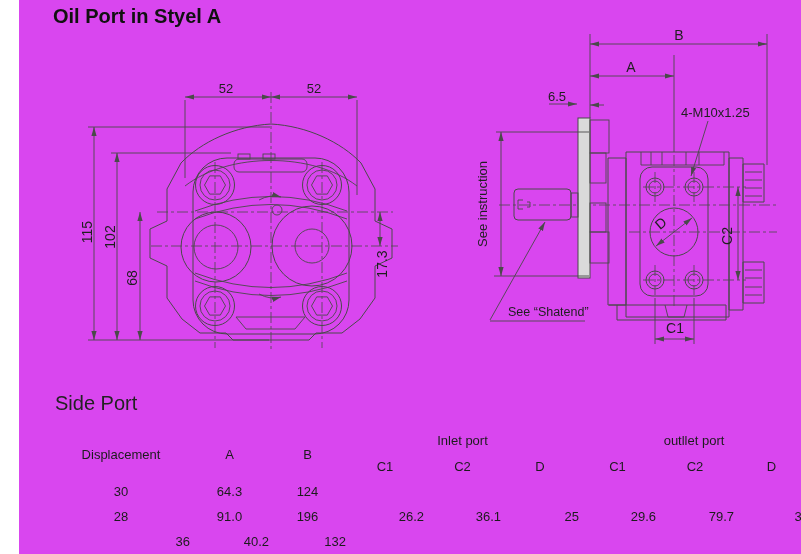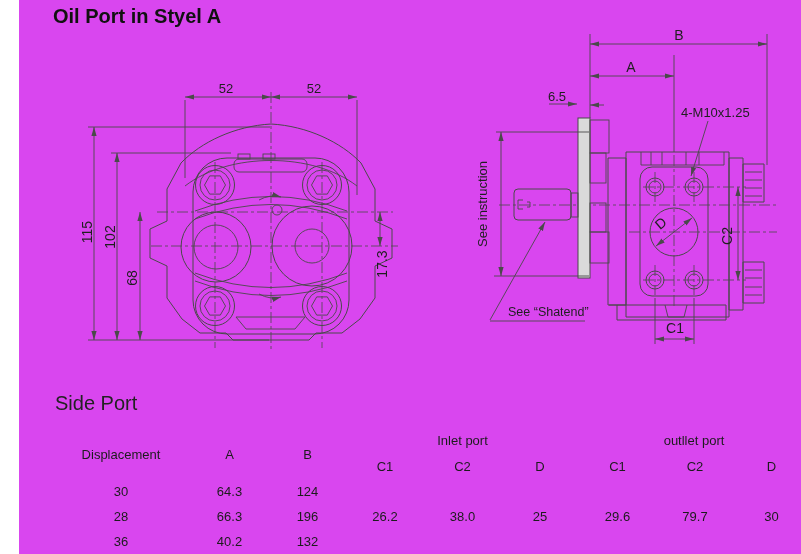--- a/index.html
+++ b/index.html
@@ -15,21 +15,21 @@
   .dim{fill:none;stroke:#4a4a4a;stroke-width:0.9;marker-start:url(#ar);marker-end:url(#ar);}
   .dime{fill:none;stroke:#4a4a4a;stroke-width:0.9;marker-end:url(#ar);}
   #draw text{fill:#1f1f1f;font-size:13px;font-family:"Liberation Sans",sans-serif;}
   #draw text.big{font-size:14px;}
   #draw text.mid{font-size:12.5px;}
   #spec{position:absolute;left:33px;top:428px;border-collapse:collapse;table-layout:fixed;
         width:757px;font-size:13px;color:#1c1c1c;text-align:center;}
   #spec th,#spec td{padding:0;font-weight:400;border:0 solid #474747;}
   .bt{border-top-width:2px;}
   .bb{border-bottom-width:1.5px;}
-  .bb2{border-bottom-width:2px;}
+  .bb2{border-bottom-width:2px;text-align:right;}
   .bl{border-left-width:1px;}
 </style>
 </head>
 <body>
 
 <div id="stage">
 
   <div id="title">Oil Port in Styel A</div>
 
   <svg id="draw" width="801" height="425" viewBox="0 0 801 425">
@@ -232,29 +232,29 @@
       <th class="bb bl">D</th>
       <th class="bb bl">C1</th>
       <th class="bb bl">C2</th>
       <th class="bb bl">D</th>
     </tr>
     <tr style="height:23px">
       <td class="bb">30</td>
       <td class="bb bl">64.3</td>
       <td class="bb bl">124</td>
       <td rowspan="3" class="bb2 bl">26.2</td>
-      <td rowspan="3" class="bb2 bl">38.0</td>
+      <td rowspan="3" class="bb2 bl">36.1</td>
       <td rowspan="3" class="bb2 bl">25</td>
       <td rowspan="3" class="bb2 bl">29.6</td>
       <td rowspan="3" class="bb2 bl">79.7</td>
       <td rowspan="3" class="bb2 bl">30</td>
     </tr>
     <tr style="height:26px">
       <td class="bb">28</td>
-      <td class="bb bl">66.3</td>
+      <td class="bb bl">91.0</td>
       <td class="bb bl">196</td>
     </tr>
     <tr style="height:24px">
       <td class="bb2">36</td>
       <td class="bb2 bl">40.2</td>
       <td class="bb2 bl">132</td>
     </tr>
   </tbody>
     </table>
 

